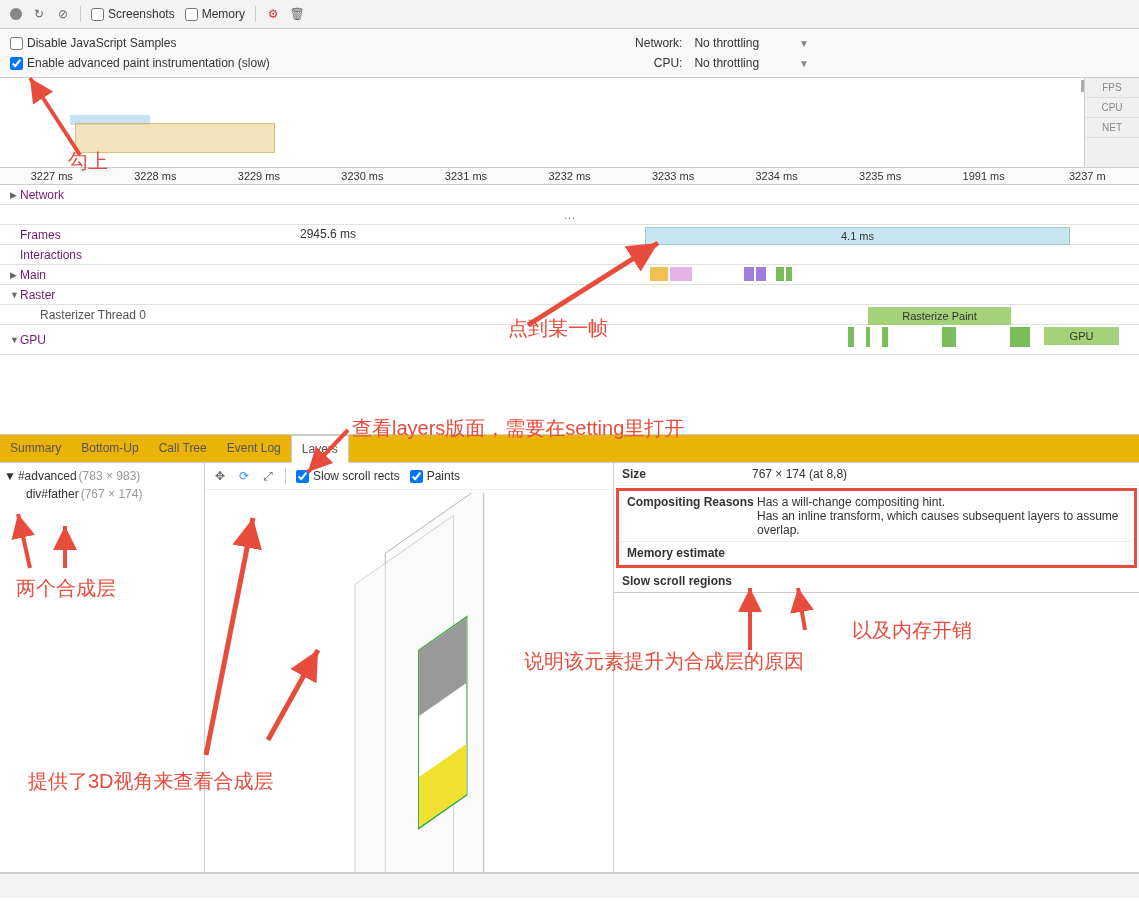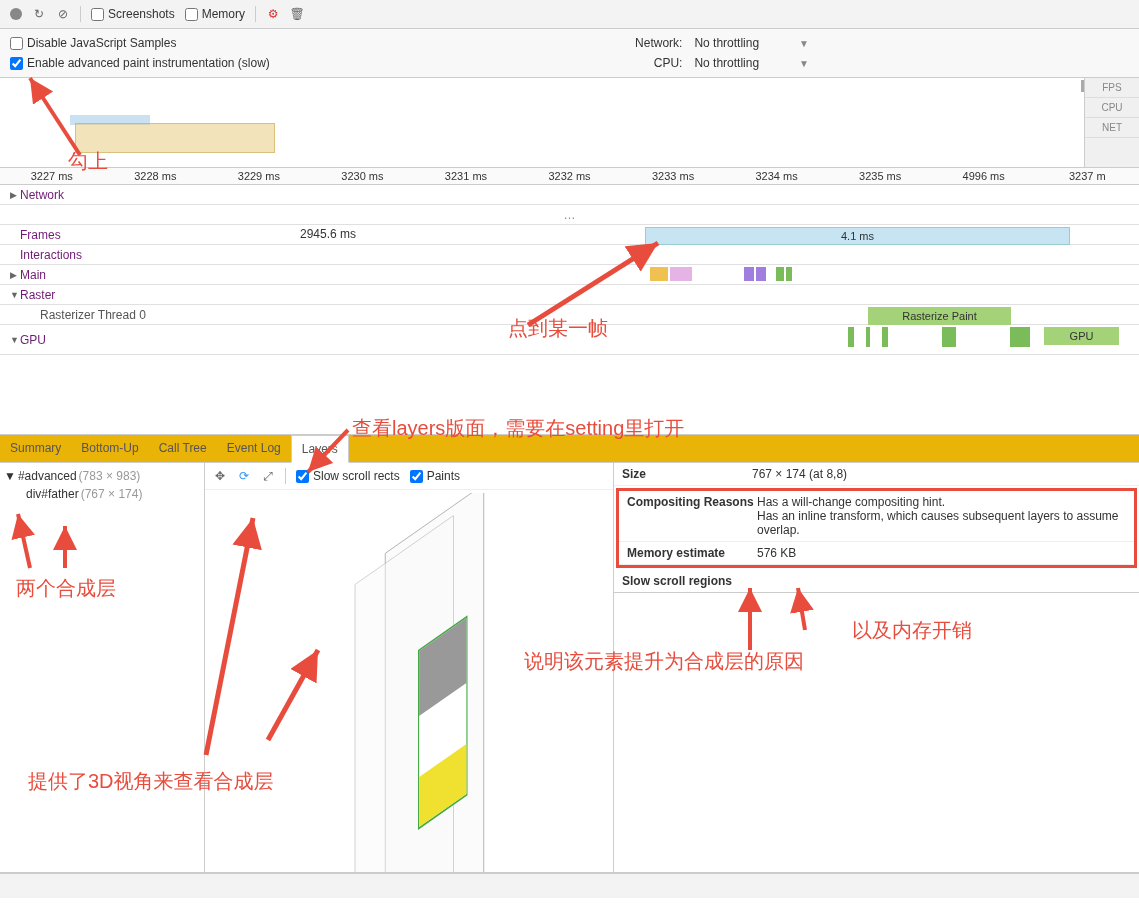--- a/index.html
+++ b/index.html
@@ -135,21 +135,21 @@
 <div class="ruler">
   <span>3227 ms</span>
     <span>3228 ms</span>
     <span>3229 ms</span>
     <span>3230 ms</span>
     <span>3231 ms</span>
     <span>3232 ms</span>
     <span>3233 ms</span>
     <span>3234 ms</span>
     <span>3235 ms</span>
-    <span>4996 ms</span>
+    <span>1991 ms</span>
     <span>3237 m</span>
 </div>
 
 <div class="section-row">
     <span class="tri">▶</span>
     <span class="lbl">Network</span>
   </div>
 <div class="section-row" style="justify-content:center;color:#888">…</div>
 <div class="section-row">
   <span class="lbl" style="padding-left:10px">Frames</span>
@@ -256,21 +256,20 @@
         <div class="info-v">767 × 174 (at 8,8)</div>
       </div>
     <div class="info-box">
       <div class="info-row">
           <div class="info-k">Compositing Reasons</div>
           <div class="info-v" style="white-space:pre-line">Has a will-change compositing hint.
 Has an inline transform, which causes subsequent layers to assume overlap.</div>
         </div>
       <div class="info-row">
           <div class="info-k">Memory estimate</div>
-          <div class="info-v">576 KB</div>
         </div>
     </div>
     <div class="slow-scroll">Slow scroll regions</div>
   </div>
 </div>
 <div class="foot"></div>
 
 <svg class="arrow" style="left:20px;top:70px" width="80" height="90">
     <defs>
       <marker id="ah" markerWidth="8" markerHeight="8" refX="6" refY="3" orient="auto">

